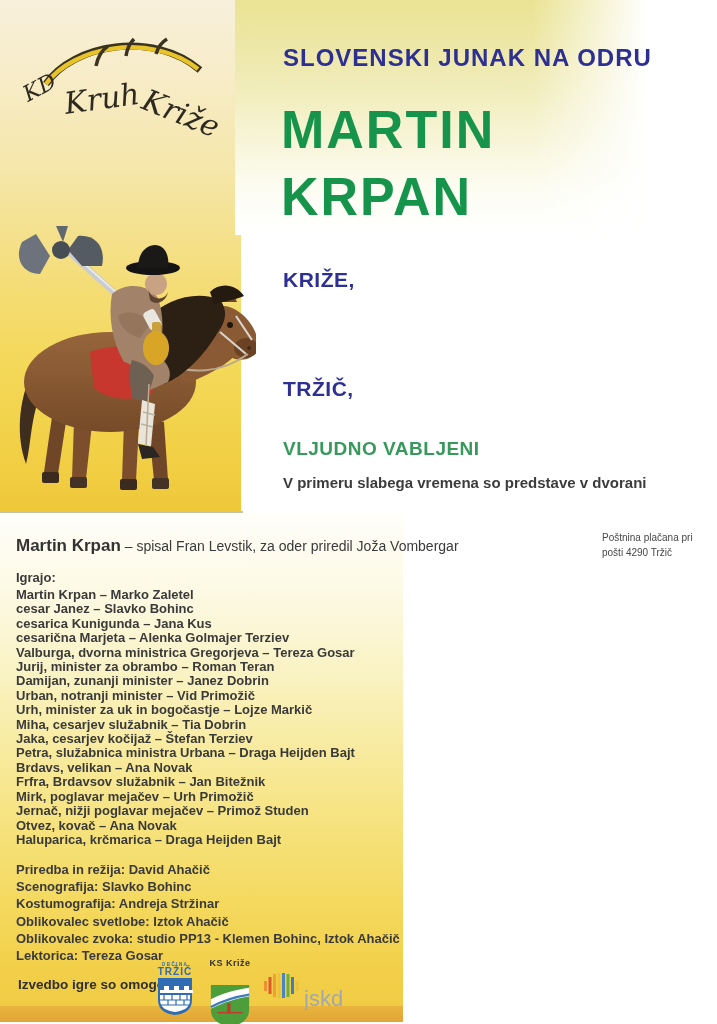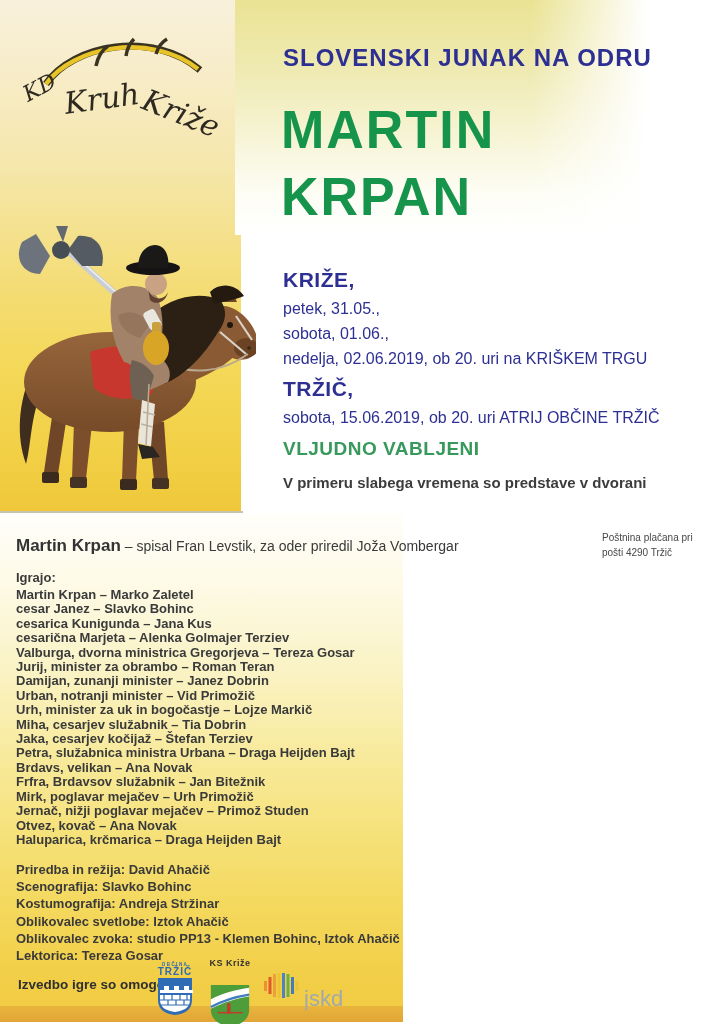--- a/index.html
+++ b/index.html
@@ -140,34 +140,24 @@
   </svg>
 
   <div class="kicker">SLOVENSKI JUNAK NA ODRU</div>
   <div class="title">
     <div>MARTIN</div>
     <div>KRPAN</div>
   </div>
 
   <div class="event event-krize">
     <div class="place">KRIŽE,</div>
-    <div>
-
-    <div class="eline">petek, 31.05.,</div>
-        <div class="eline">sobota, 01.06.,</div>
-        <div class="eline">nedelja, 02.06.2019, ob 20. uri na KRIŠKEM TRGU</div>
-      </div>
   </div>
 
   <div class="event event-trzic">
     <div class="place">TRŽIČ,</div>
-    <div>
-
-    <div class="eline">sobota, 15.06.2019, ob 20. uri ATRIJ OBČINE TRŽIČ</div>
-      </div>
   </div>
 
   <div class="invite">VLJUDNO VABLJENI</div>
   <div class="weather">V primeru slabega vremena so predstave v dvorani</div>
 
   <div class="postal">
     <div>Poštnina plačana pri</div>
     <div>pošti 4290 Tržič</div>
   </div>
 

